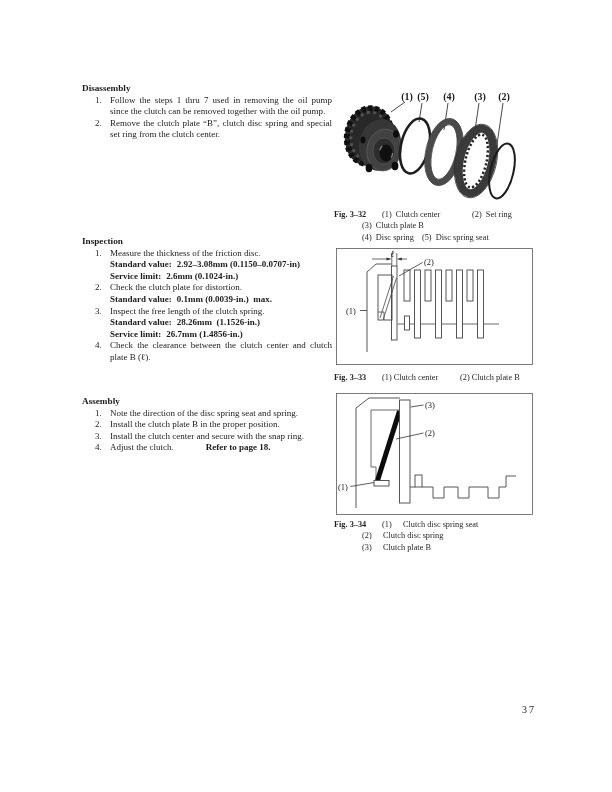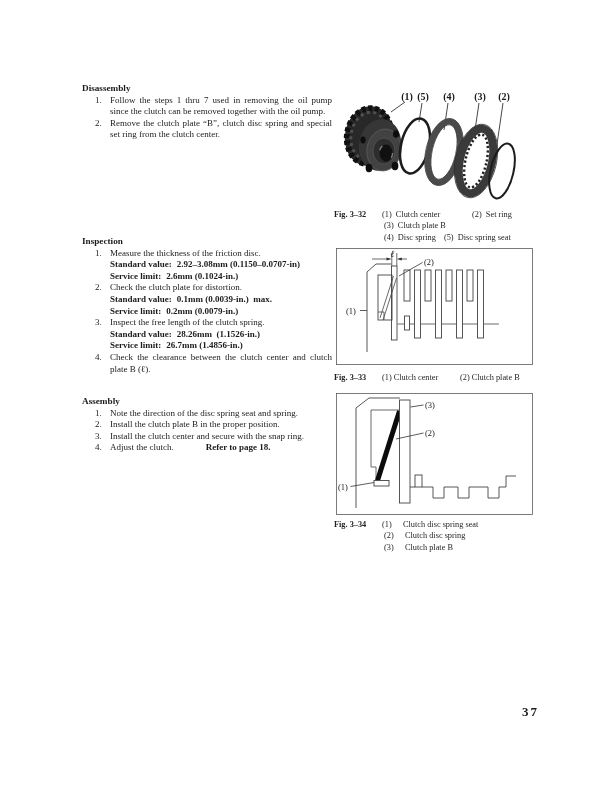--- a/index.html
+++ b/index.html
@@ -14,27 +14,27 @@
   .num{flex:0 0 15px;}
   .li-body{flex:1;text-align:justify;}
   .li-body.nowrap{white-space:nowrap;text-align:left;}
   .spec{font-weight:bold;white-space:pre;text-align:left;}
   .spec-label{margin-right:5px;}
   .ref{font-weight:bold;margin-left:4px;padding-left:28px;}
   .fig-svg{position:absolute;}
   .fig-caption{position:absolute;left:334px;width:210px;font-size:8.3px;line-height:11.3px;color:#1f1f1f;}
   .cap-row{display:flex;align-items:center;}
   .fig-id{font-weight:bold;flex:0 0 48px;}
-  .cap-indent{margin-left:50px;}
+  .cap-indent{margin-left:28px;}
   .cap-group{white-space:nowrap;}
   .g1-32{flex:0 0 90px;}
   .g1-33{flex:0 0 78px;}
   .cap-num{flex:0 0 21px;}
   .gap8{margin-right:8px;}
-  .page-number{position:absolute;left:522px;top:704px;font-size:13px;font-weight:bold;letter-spacing:2px;}
+  .page-number{position:absolute;left:522px;top:704px;font-size:10px;font-weight:normal;letter-spacing:2px;}
   svg text{font-family:"Liberation Serif", serif;fill:#1b1b1b;}
   .lbl{font-size:8.5px;}
   .lbl-big{font-size:10px;font-weight:bold;}
   .ell{font-size:9.5px;font-style:italic;font-weight:bold;}
   .ln{stroke:#444;stroke-width:0.9;fill:none;}
   .ln-thin{stroke:#444;stroke-width:0.8;fill:none;}
   .plate{fill:#ffffff;stroke:#444;stroke-width:0.9;}
   .boxline{fill:#ffffff;stroke:#5a5a5a;stroke-width:0.8;}
 </style>
 </head>
@@ -64,21 +64,20 @@
         <div class="spec"><span class="spec-label">Standard value:</span><span>2.92–3.08mm (0.1150–0.0707-in)</span></div>
         <div class="spec"><span class="spec-label">Service limit:</span><span>2.6mm (0.1024-in.)</span></div>
       </div>
     </div>
 
     <div class="li">
       <span class="num">2.</span>
       <div class="li-body">
         <span>Check the clutch plate for distortion.</span>
         <div class="spec"><span class="spec-label">Standard value:</span><span>0.1mm (0.0039-in.)  max.</span></div>
-        <div class="spec"><span class="spec-label">Service limit:</span><span>0.2mm (0.0079-in.)</span></div>
       </div>
     </div>
 
     <div class="li">
       <span class="num">3.</span>
       <div class="li-body">
         <span>Inspect the free length of the clutch spring.</span>
         <div class="spec"><span class="spec-label">Standard value:</span><span>28.26mm  (1.1526-in.)</span></div>
         <div class="spec"><span class="spec-label">Service limit:</span><span>26.7mm (1.4856-in.)</span></div>
       </div>

